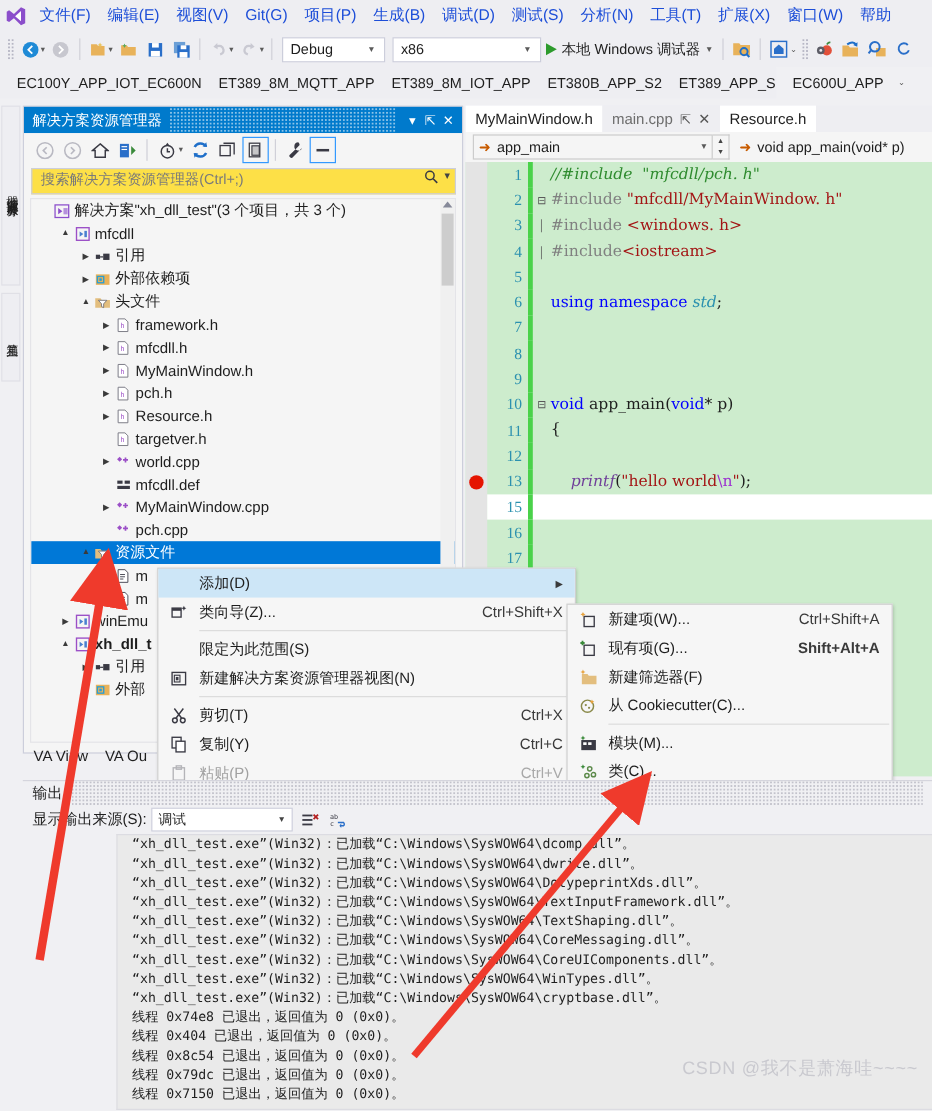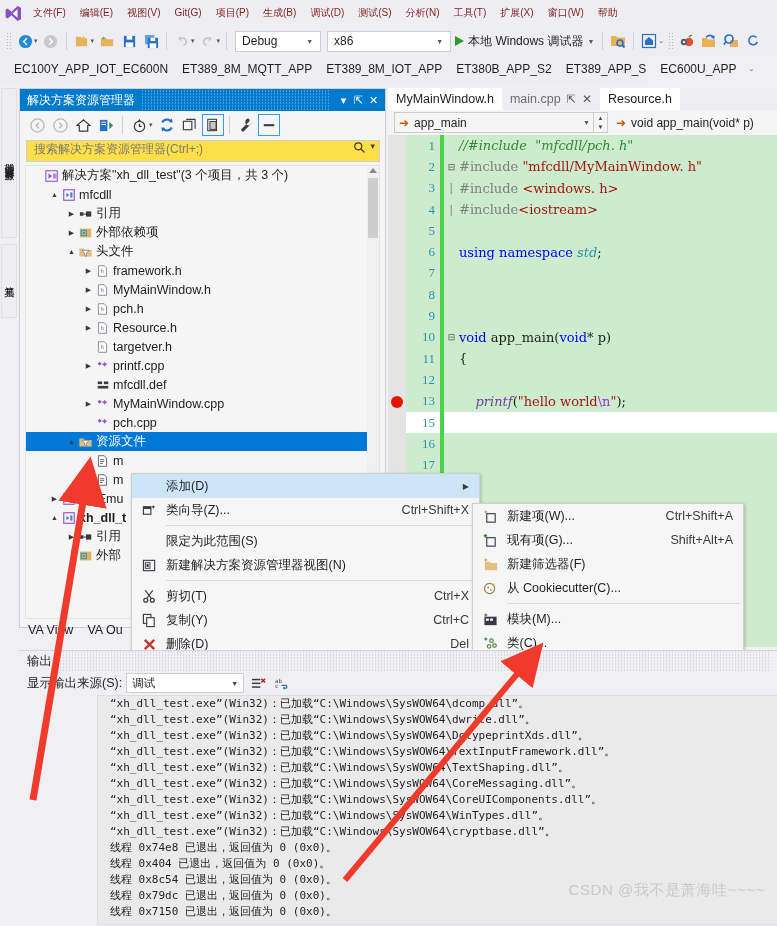--- a/index.html
+++ b/index.html
@@ -12,21 +12,21 @@
     font-size: 12px;
     color: #1e1e1e;
   }
   #app { position: relative; width: 777px; height: 926px; background:#f0f0f3; }
 
   
   .menubar { position:absolute; left:0; top:0; width:777px; height:26px;
              background:#eeeef2; display:flex; align-items:center; }
   .vslogo { width:26px; height:26px; display:flex; align-items:center; justify-content:center; }
   .vslogo svg { display:block; }
-  .menubar .mi { padding:0 7px; height:26px; line-height:26px; font-size:10px; color:#7f1d1d; white-space:nowrap; }
+  .menubar .mi { padding:0 7px; height:26px; line-height:26px; font-size:13px; color:#1d4ed8; white-space:nowrap; }
 
   
   .toolbar { position:absolute; left:0; top:26px; width:777px; height:30px;
              background:#eeeef2; display:flex; align-items:center; padding-left:6px; }
   .tb-grip { width:6px; height:18px; margin-right:2px;
              background-image: radial-gradient(#b6b6c4 40%, transparent 41%);
              background-size:3px 3px; }
   .tb-btn { width:22px; height:22px; display:flex; align-items:center; justify-content:center; }
   .tb-sep { width:1px; height:18px; background:#d0d0d8; margin:0 4px; }
   .tb-caret { font-size:7px; color:#5a5a5a; margin-left:-2px; margin-right:2px; }
@@ -481,66 +481,77 @@
           </div>
           <div class="row">
             <span style="width:57px;flex:none;"></span>
             <span class="exp">▶</span>
             <span class="ico">
               <svg width="13" height="14" viewBox="0 0 16 16">
                 <path d="M3 1.5h7l3 3V14.5H3z" fill="#fff" stroke="#7a7a85" stroke-width="1"></path>
                 <text x="5.4" y="11" font-size="7" fill="#9b4fc7" font-family="monospace">h</text>
               </svg>
             </span>
-            <span class="lbl">MyMainWindow.h</span>
+            <span class="lbl">mfcdll.h</span>
           </div>
           <div class="row">
             <span style="width:57px;flex:none;"></span>
             <span class="exp">▶</span>
             <span class="ico">
               <svg width="13" height="14" viewBox="0 0 16 16">
                 <path d="M3 1.5h7l3 3V14.5H3z" fill="#fff" stroke="#7a7a85" stroke-width="1"></path>
                 <text x="5.4" y="11" font-size="7" fill="#9b4fc7" font-family="monospace">h</text>
               </svg>
             </span>
-            <span class="lbl">pch.h</span>
+            <span class="lbl">MyMainWindow.h</span>
           </div>
           <div class="row">
             <span style="width:57px;flex:none;"></span>
             <span class="exp">▶</span>
             <span class="ico">
               <svg width="13" height="14" viewBox="0 0 16 16">
                 <path d="M3 1.5h7l3 3V14.5H3z" fill="#fff" stroke="#7a7a85" stroke-width="1"></path>
                 <text x="5.4" y="11" font-size="7" fill="#9b4fc7" font-family="monospace">h</text>
               </svg>
             </span>
-            <span class="lbl">Resource.h</span>
-          </div>
-          <div class="row">
-            <span style="width:57px;flex:none;"></span>
-            <span class="exp"></span>
+            <span class="lbl">pch.h</span>
+          </div>
+          <div class="row">
+            <span style="width:57px;flex:none;"></span>
+            <span class="exp">▶</span>
             <span class="ico">
               <svg width="13" height="14" viewBox="0 0 16 16">
                 <path d="M3 1.5h7l3 3V14.5H3z" fill="#fff" stroke="#7a7a85" stroke-width="1"></path>
                 <text x="5.4" y="11" font-size="7" fill="#9b4fc7" font-family="monospace">h</text>
               </svg>
             </span>
+            <span class="lbl">Resource.h</span>
+          </div>
+          <div class="row">
+            <span style="width:57px;flex:none;"></span>
+            <span class="exp"></span>
+            <span class="ico">
+              <svg width="13" height="14" viewBox="0 0 16 16">
+                <path d="M3 1.5h7l3 3V14.5H3z" fill="#fff" stroke="#7a7a85" stroke-width="1"></path>
+                <text x="5.4" y="11" font-size="7" fill="#9b4fc7" font-family="monospace">h</text>
+              </svg>
+            </span>
             <span class="lbl">targetver.h</span>
           </div>
           <div class="row">
             <span style="width:57px;flex:none;"></span>
             <span class="exp">▶</span>
             <span class="ico">
               <svg width="14" height="14" viewBox="0 0 16 16">
                 <path d="M4.2 3 L6.6 5.4 L4.2 7.8 L1.8 5.4z" fill="#9b4fc7"></path>
                 <path d="M9 3.6 h1.6 v1.6 h1.6 v1.6 h-1.6 v1.6 H9 V6.8 H7.4 V5.2 H9z" fill="#9b4fc7"></path>
                 <path d="M13 8 h1.3 v1.3 h1.3 v1.3 h-1.3 v1.3 H13 v-1.3 h-1.3 V9.3 H13z" fill="#9b4fc7" opacity="0"></path>
               </svg>
             </span>
-            <span class="lbl">printf.cpp</span>
+            <span class="lbl">world.cpp</span>
           </div>
           <div class="row">
             <span style="width:57px;flex:none;"></span>
             <span class="exp"></span>
             <span class="ico">
               <svg width="14" height="14" viewBox="0 0 16 16">
                 <rect x="2" y="4" width="5" height="3" fill="#3a3a44"></rect>
                 <rect x="9" y="4" width="5" height="3" fill="#3a3a44"></rect>
                 <rect x="2" y="9" width="12" height="3" fill="#3a3a44"></rect>
               </svg>
@@ -774,20 +785,30 @@
         <div class="ctx-item">
           <span class="ctx-ico">
             <svg width="15" height="15" viewBox="0 0 16 16">
               <rect x="1.5" y="1.5" width="8" height="9.5" fill="none" stroke="#3a3a44" stroke-width="1.2"></rect>
               <rect x="5" y="5" width="8" height="9.5" fill="#fff" stroke="#3a3a44" stroke-width="1.2"></rect>
             </svg>
           </span>
           <span class="ctx-lbl">复制(Y)</span>
           <span class="ctx-key">Ctrl+C</span>
         </div>
+        <div class="ctx-item dim">
+          <span class="ctx-ico">
+            <svg width="15" height="15" viewBox="0 0 16 16">
+              <rect x="2.5" y="3" width="10" height="11" fill="none" stroke="#b4b4b8" stroke-width="1.2"></rect>
+              <rect x="5.2" y="1.3" width="4.6" height="3" fill="none" stroke="#b4b4b8" stroke-width="1.2"></rect>
+            </svg>
+          </span>
+          <span class="ctx-lbl">粘贴(P)</span>
+          <span class="ctx-key dim">Ctrl+V</span>
+        </div>
         <div class="ctx-item">
           <span class="ctx-ico">
             <svg width="15" height="15" viewBox="0 0 16 16">
               <path d="M3 3 L13 13 M13 3 L3 13" stroke="#c0392b" stroke-width="2.6"></path>
             </svg>
           </span>
           <span class="ctx-lbl">删除(D)</span>
           <span class="ctx-key">Del</span>
         </div>
         <div class="ctx-item">
@@ -826,21 +847,21 @@
           <span class="ctx-key" style="padding-left:12px;">Ctrl+Shift+A</span>
         </div>
         <div class="ctx-item">
           <span class="ctx-ico">
             <svg width="15" height="15" viewBox="0 0 16 16">
               <rect x="4" y="5" width="9" height="9" fill="none" stroke="#3a3a44" stroke-width="1.2"></rect>
               <path d="M2.6 1 v4 M0.7 3 h3.8" stroke="#3a8a3a" stroke-width="1.6"></path>
             </svg>
           </span>
           <span class="ctx-lbl">现有项(G)...</span>
-          <span class="ctx-key" style="padding-left:12px;">Shift+Alt+A</span>
+          <span class="ctx-key" style="padding-left:12px;font-weight:bold;">Shift+Alt+A</span>
         </div>
         <div class="ctx-item">
           <span class="ctx-ico">
             <svg width="15" height="15" viewBox="0 0 16 16">
               <path d="M2 5h5l1.2 1.5H15V14H2z" fill="#e3be7e"></path>
               <path d="M3 1 l.7 1.5 1.5.7 -1.5.7 -.7 1.5 -.7 -1.5 -1.5 -.7 1.5 -.7z" fill="#e8a33d"></path>
             </svg>
           </span>
           <span class="ctx-lbl">新建筛选器(F)</span>
           <span class="ctx-key" style="padding-left:12px;"></span>

